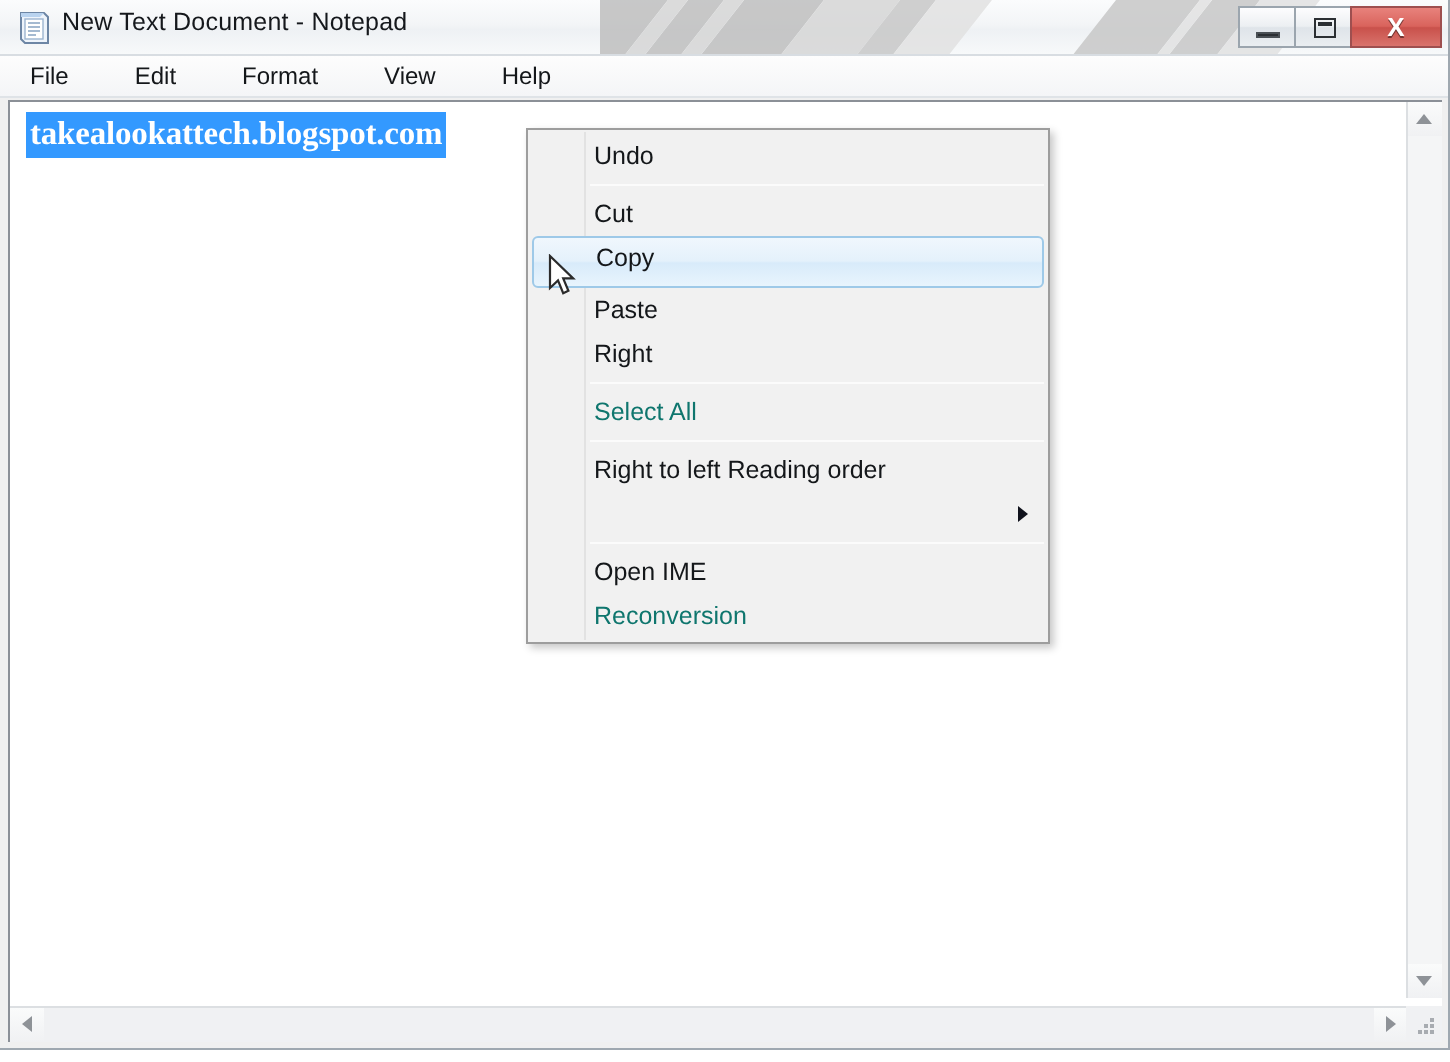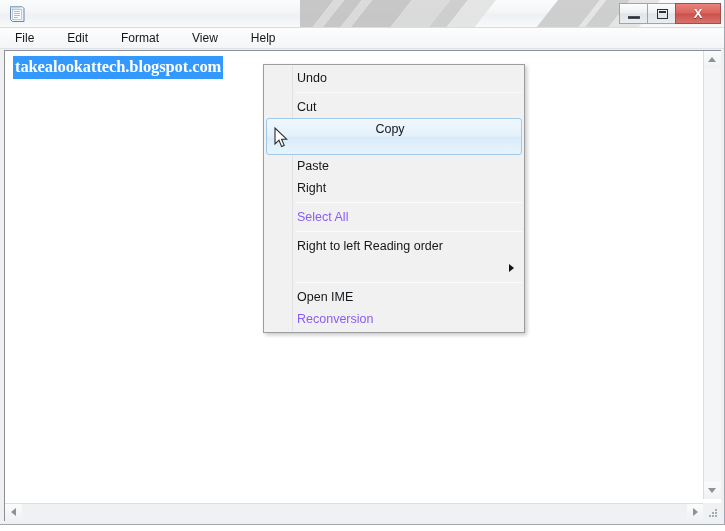--- a/index.html
+++ b/index.html
@@ -282,30 +282,29 @@
     height: 22px;
     line-height: 22px;
     padding-left: 33px;
     padding-right: 39px;
     font-size: 12.5px;
     color: #14171a;
     white-space: nowrap;
     cursor: default;
     z-index: 2;
   }
-  .ctx-item.disabled { color: #8b5cf6; }
+  .ctx-item.disabled { color: #0f766e; }
   .ctx-item.selected {
     background: linear-gradient(to bottom, #f0f7fd 0%, #e4f1fb 48%, #d8ebfa 52%, #e8f4fd 100%);
     border: 1px solid #9ec9e8;
     border-radius: 3px;
     margin: 0 2px;
-    height: 37px;
+    height: 26px;
     line-height: 20px;
     padding-left: 31px;
-    text-align: center;
   }
   .ctx-sep {
     height: 1px;
     margin: 3px 2px 3px 31px;
     background: #e0e0e0;
     border-bottom: 1px solid #fbfbfb;
     position: relative;
     z-index: 2;
   }
   .ctx-submenu-arrow {
@@ -377,20 +376,21 @@
         <polygon points="2.5,1.5 14,1.5 12,3.5 2.5,3.5" fill="#b9d3ef"></polygon>
         <rect x="4.5" y="4.5" width="9" height="10" fill="#ffffff" stroke="#9db5d0" stroke-width=".7"></rect>
         <g stroke="#8fa9c6" stroke-width=".8">
           <line x1="6" y1="6.5" x2="12" y2="6.5"></line>
           <line x1="6" y1="8.5" x2="12" y2="8.5"></line>
           <line x1="6" y1="10.5" x2="12" y2="10.5"></line>
           <line x1="6" y1="12.5" x2="10" y2="12.5"></line>
         </g>
       </svg>
 
+      <div id="title-text">New Text Document - Notepad</div>
 
       <div id="win-buttons">
         <div class="win-btn">
           <span class="glyph-min"></span>
         </div>
         <div class="win-btn">
           <span class="glyph-max"></span>
         </div>
         <div class="win-btn close">
           <span class="glyph-close">X</span>

